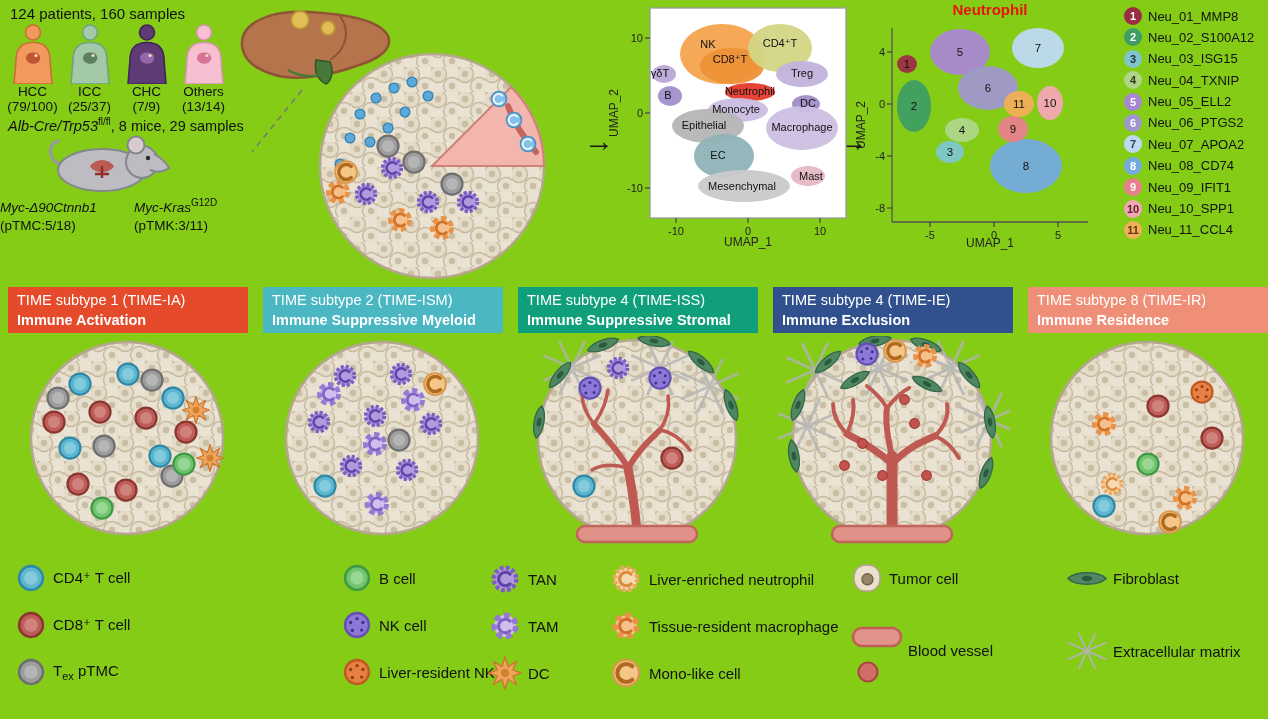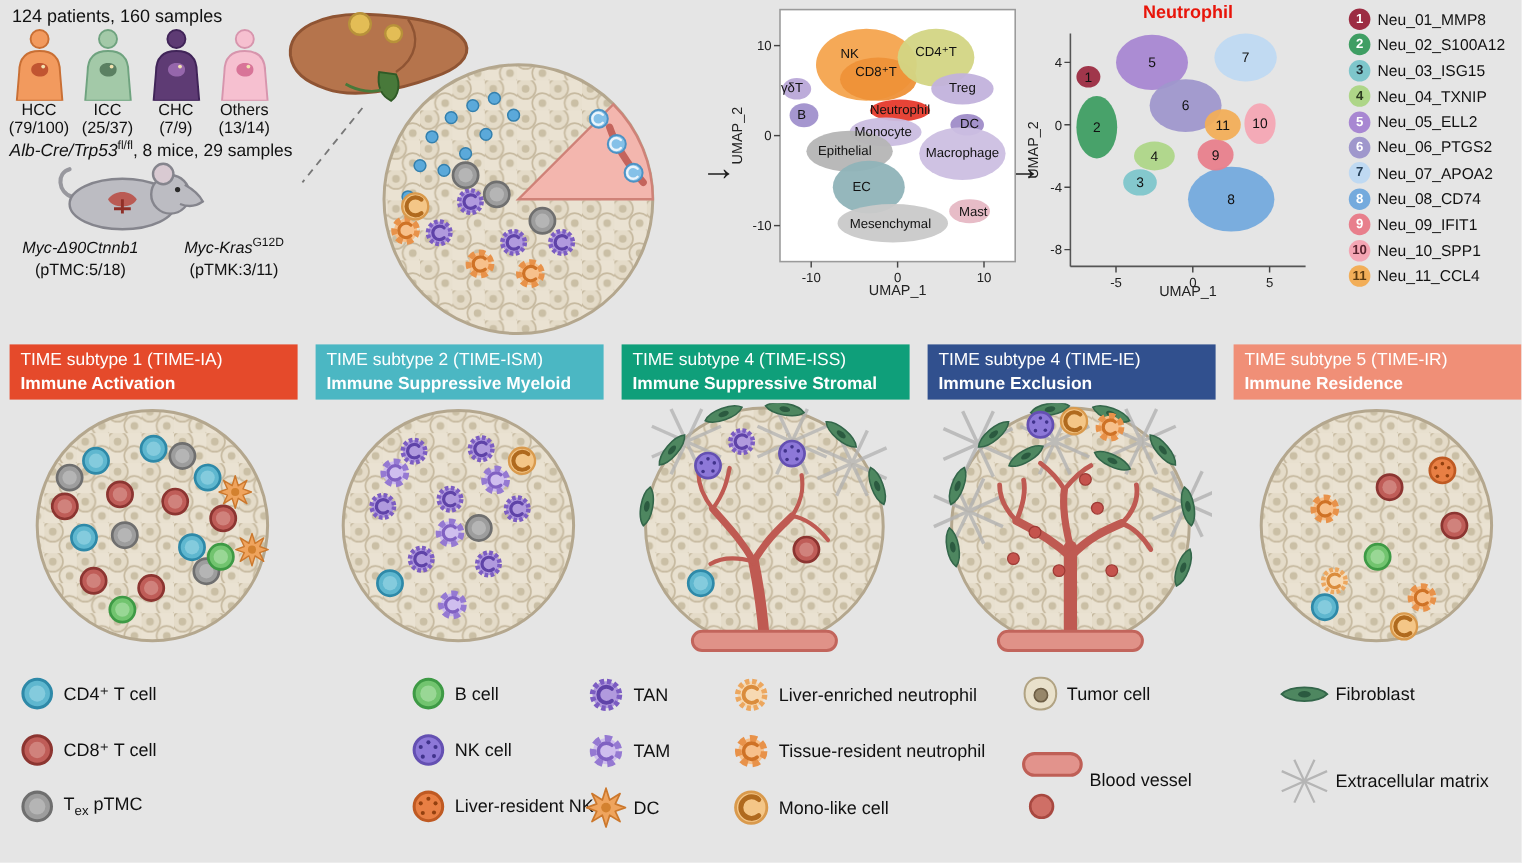--- a/index.html
+++ b/index.html
@@ -1,26 +1,26 @@
 <!DOCTYPE html>
 <html><head>
 <meta charset="utf-8">
 <style>
 *{box-sizing:border-box}
 body{margin:0;background:#fff}
-.fig{position:relative;width:1268px;height:719px;background:#e5e5e5;font-family:"Liberation Sans","DejaVu Sans",sans-serif;color:#111;overflow:hidden}
+.fig{position:relative;width:1268px;height:719px;background:#84cc16;font-family:"Liberation Sans","DejaVu Sans",sans-serif;color:#111;overflow:hidden}
 .abs{position:absolute}
 .t15{font-size:15px}
 .it{font-style:italic}
 sup{font-size:10px}
 sub{font-size:11px}
 .person{width:50px;height:60px;display:block;margin:0 auto}
 .pg{width:53px;text-align:center}
 .pg-label{font-size:13.5px;line-height:1.12}
-.mouse-models{font-size:13.5px;text-align:center;line-height:1.35}
+.mouse-models{font-size:13.5px;text-align:left;line-height:1.35}
 .banner{position:absolute;top:287px;width:240px;height:46px;color:#fff;padding:3px 9px 12px;font-size:14.5px;line-height:1.38}
 .banner .b2{font-weight:700}
 .arrow{position:absolute;font-size:30px;font-weight:700;color:#1a1a1a}
 .tick{font-size:11px;fill:#222;font-family:inherit}
 .umap-lab{font-size:11px;text-anchor:middle;fill:#111}
 .umap-num{font-size:11.5px;text-anchor:middle;fill:#111}
 .axlab{font-size:12px;fill:#222;text-anchor:middle}
 .neu-title{font-size:15px;text-anchor:middle;font-weight:700}
 .ncl{position:absolute;left:1124px;top:7px;display:flex;flex-direction:column;gap:3.4px}
 .ncl-row{display:flex;align-items:center;gap:6px}
@@ -402,21 +402,21 @@
 </div>
 <div class="banner" style="left: 518px; background: rgb(15, 159, 122);">
   <div class="b1">TIME subtype 4 (TIME-ISS)</div>
   <div class="b2">Immune Suppressive Stromal</div>
 </div>
 <div class="banner" style="left: 773px; background: rgb(49, 80, 142);">
   <div class="b1">TIME subtype 4 (TIME-IE)</div>
   <div class="b2">Immune Exclusion</div>
 </div>
 <div class="banner" style="left: 1028px; background: rgb(240, 143, 119);">
-  <div class="b1">TIME subtype 5 (TIME-IR)</div>
+  <div class="b1">TIME subtype 8 (TIME-IR)</div>
   <div class="b2">Immune Residence</div>
 </div>
 
 <svg class="abs" style="left:10px;top:336px" width="235" height="216" viewBox="0 0 235 216">
   <circle cx="117" cy="102" r="96" fill="url(#tissue)" stroke="#b4a78e" stroke-width="2.5"></circle>
   <g>
     <use href="#s-cd4" x="55" y="33" width="30" height="30"></use>
         <use href="#s-cd4" x="103" y="23" width="30" height="30"></use>
         <use href="#s-cd4" x="148" y="47" width="30" height="30"></use>
         <use href="#s-cd4" x="45" y="97" width="30" height="30"></use>
@@ -649,21 +649,21 @@
 <div class="leg-item" style="left:608px;top:561px">
   <svg width="36" height="36" viewBox="0 0 40 40">
         <use href="#s-len"></use>
       </svg>
   <span>Liver-enriched neutrophil</span>
 </div>
 <div class="leg-item" style="left:608px;top:608px">
   <svg width="36" height="36" viewBox="0 0 40 40">
         <use href="#s-trm"></use>
       </svg>
-  <span>Tissue-resident neutrophil</span>
+  <span>Tissue-resident macrophage</span>
 </div>
 <div class="leg-item" style="left:850px;top:560px">
   <svg width="34" height="36" viewBox="0 0 40 40">
         <use href="#s-tumor"></use>
       </svg>
   <span>Tumor cell</span>
 </div>
 
 <div class="leg-item" style="left:608px;top:655px">
   <svg width="36" height="36" viewBox="0 0 40 40">

